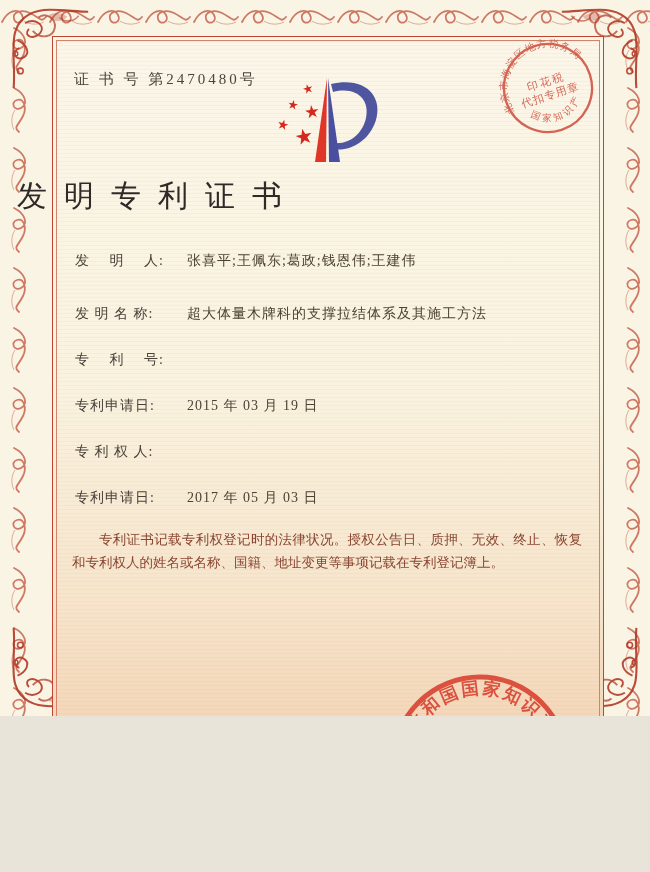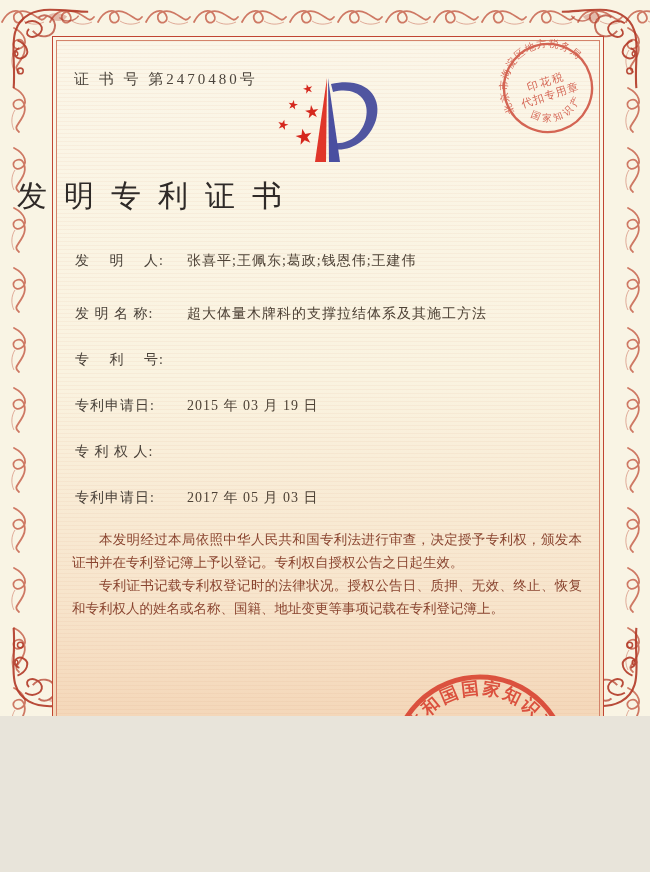--- a/index.html
+++ b/index.html
@@ -217,21 +217,20 @@
     <div class="row">
       <span class="lbl">专 利 权 人:</span>
     </div>
     <div class="row">
       <span class="lbl">专利申请日:</span>
       <span class="val">2017 年 05 月 03 日</span>
     </div>
   </div>
 
   <div class="body-text">
-    <p>本发明经过本局依照中华人民共和国专利法进行审查，决定授予专利权，颁发本证书并在专利登记簿上予以登记。专利权自授权公告之日起生效。</p>
     <p>专利证书记载专利权登记时的法律状况。授权公告日、质押、无效、终止、恢复和专利权人的姓名或名称、国籍、地址变更等事项记载在专利登记簿上。</p>
   </div>
 
   <div class="signer-title">局长</div>
   <div class="signer-name">申长雨</div>
 
   <svg class="signature" width="160" height="90" viewBox="0 0 160 90">
     <g fill="none" stroke="#2f2b26" stroke-width="3" stroke-linecap="round">
       <path d="M30,26 C44,10 58,16 50,30 C42,46 24,46 28,32 C32,20 48,18 56,26"></path>
       <path d="M42,8 C40,34 36,62 28,80"></path>

